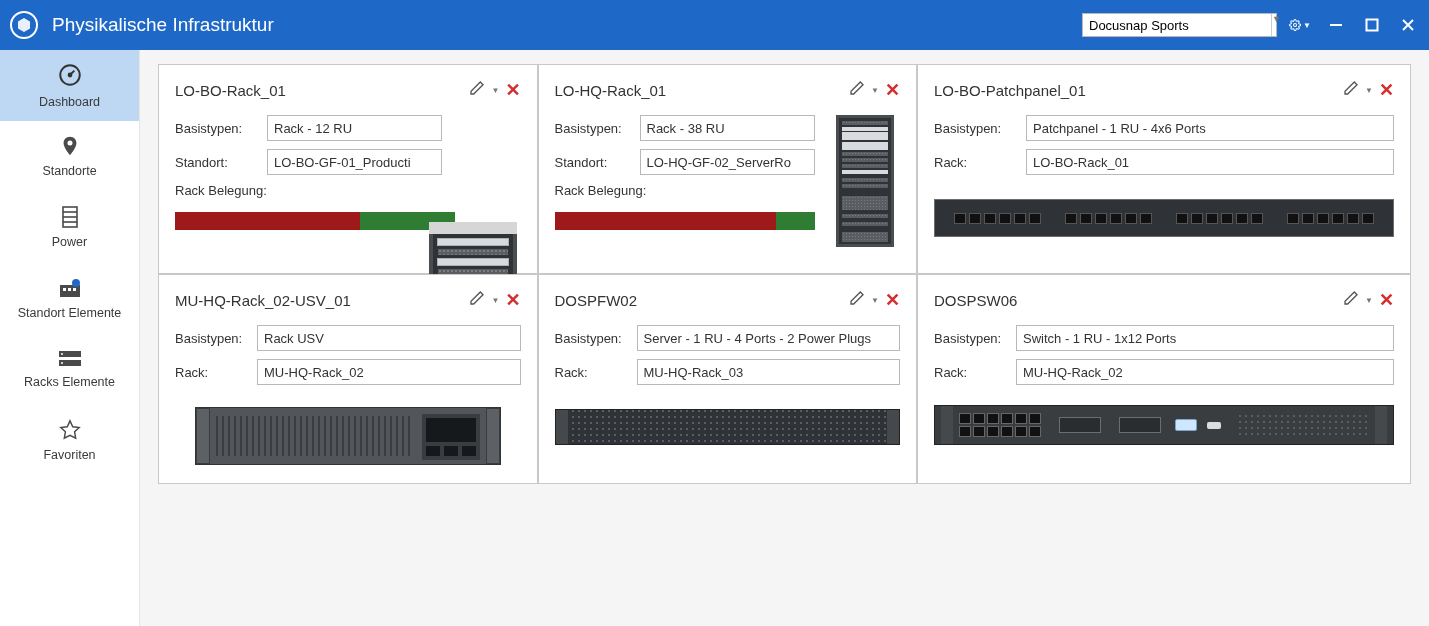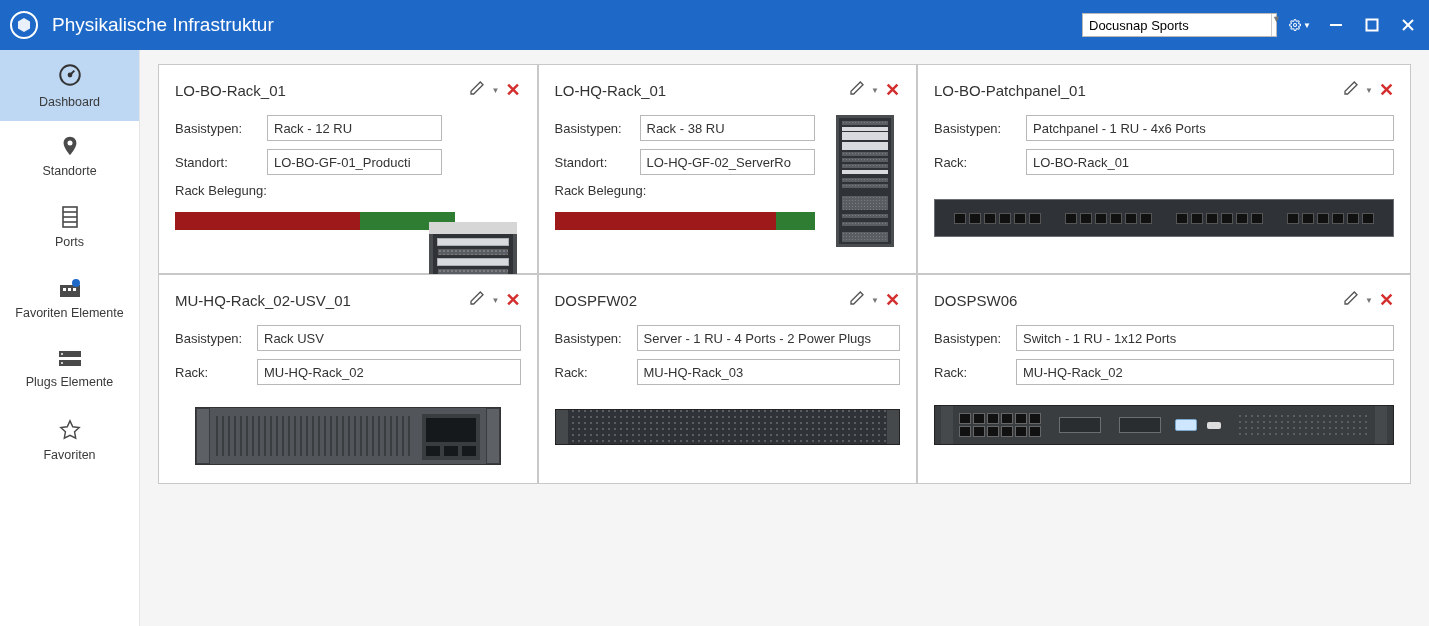--- a/index.html
+++ b/index.html
@@ -165,44 +165,44 @@
     </div>
     <div class="navitem">
       <span class="icon">
         <svg width="18" height="22" viewBox="0 0 18 22" fill="none" stroke="#4a4a4a" stroke-width="1.6">
             <rect x="2" y="1" width="14" height="20"></rect>
             <line x1="2" y1="6" x2="16" y2="6"></line>
             <line x1="2" y1="11" x2="16" y2="11"></line>
             <line x1="2" y1="16" x2="16" y2="16"></line>
           </svg>
       </span>
-      <span>Ports</span>
+      <span>Power</span>
     </div>
     <div class="navitem">
       <span class="icon">
         <svg width="24" height="22" viewBox="0 0 24 22" fill="#4a4a4a">
             <rect x="2" y="8" width="20" height="12"></rect>
             <rect x="5" y="11" width="3" height="3" fill="#fff"></rect>
             <rect x="10" y="11" width="3" height="3" fill="#fff"></rect>
             <rect x="15" y="11" width="3" height="3" fill="#fff"></rect>
             <circle cx="18" cy="6" r="4" fill="#1e69c8"></circle>
           </svg>
       </span>
-      <span>Favoriten Elemente</span>
+      <span>Standort Elemente</span>
     </div>
     <div class="navitem">
       <span class="icon">
         <svg width="24" height="18" viewBox="0 0 24 18" fill="#4a4a4a">
             <rect x="1" y="1" width="22" height="6"></rect>
             <rect x="1" y="10" width="22" height="6"></rect>
             <circle cx="4" cy="4" r="1" fill="#fff"></circle>
             <circle cx="4" cy="13" r="1" fill="#fff"></circle>
           </svg>
       </span>
-      <span>Plugs Elemente</span>
+      <span>Racks Elemente</span>
     </div>
     <div class="navitem">
       <span class="icon">
         <svg width="22" height="22" viewBox="0 0 24 24" fill="none" stroke="#4a4a4a" stroke-width="1.6">
             <polygon points="12 2 15 8.5 22 9.3 17 14 18.2 21 12 17.8 5.8 21 7 14 2 9.3 9 8.5 12 2"></polygon>
           </svg>
       </span>
       <span>Favoriten</span>
     </div>
   </div>

